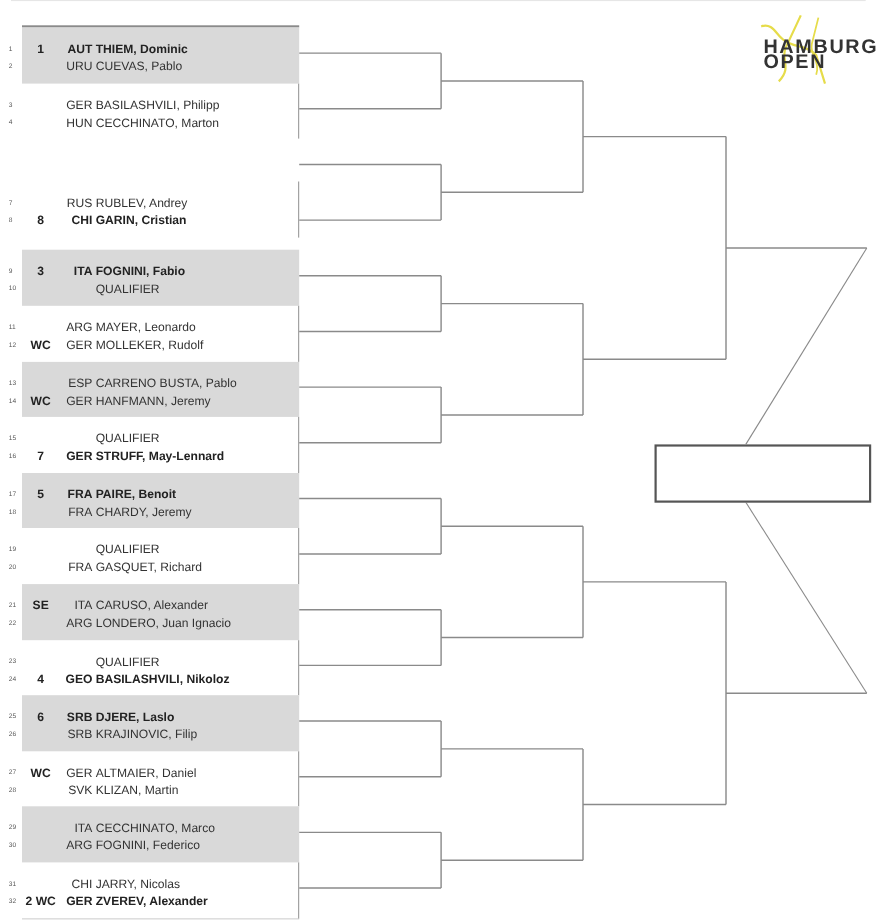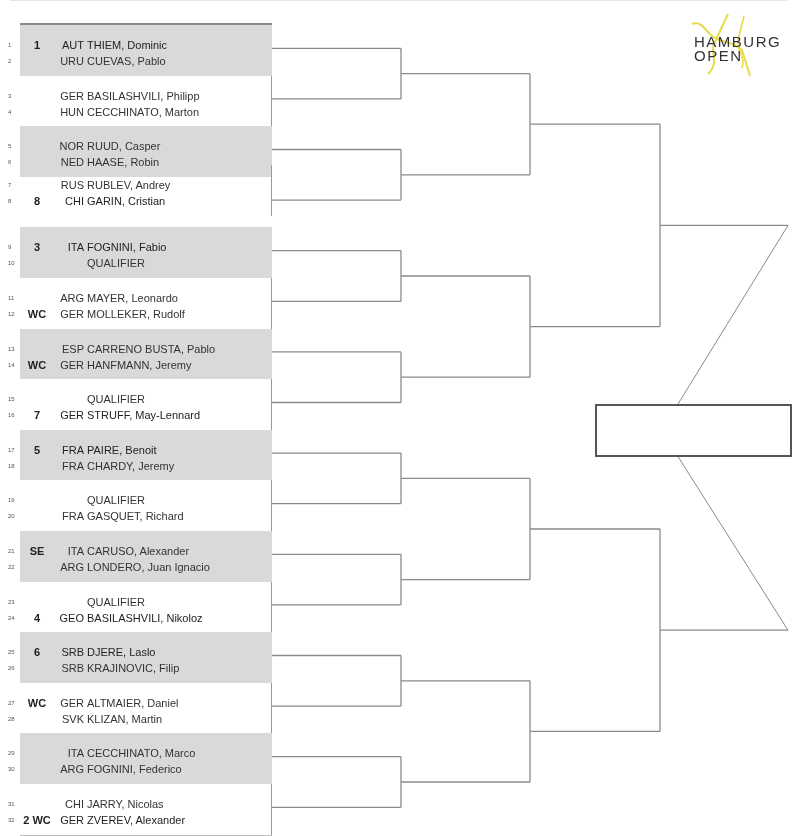--- a/index.html
+++ b/index.html
@@ -9,24 +9,24 @@
     .draw { position: absolute; left: 20px; top: 23px; width: 252px; height: 810px;
             border-top: 2px solid #8a8a8a; border-bottom: 1px solid #bdbdbd; }
     .block { position: absolute; left: 0; width: 252px; height: 50.6px; box-sizing: border-box; }
     .block.gray { background: #d9d9d9; }
     .block.white { border-right: 1px solid #9a9a9a; }
     .row { position: absolute; left: 0; height: 16px; line-height: 16px; font-size: 11px; white-space: nowrap; }
     .pos { position: absolute; left: -12px; width: 10px; font-size: 6px; color: #555; text-align: left; }
     .seed { position: absolute; left: 2px; width: 30px; font-weight: bold; font-size: 11px; text-align: center; color: #222; }
     .ctry { position: absolute; left: 34px; width: 30px; text-align: right; }
     .name { position: absolute; left: 67px; }
-    .bold { font-weight: normal; color: #222; }
+    .bold { font-weight: bold; color: #222; }
     .lines { position: absolute; left: 0; top: 0; }
     .logo { position: absolute; left: 672px; top: 10px; width: 110px; height: 70px; }
-    .logo-text { position: absolute; left: 694px; top: 35px; font-size: 15px; font-weight: normal; letter-spacing: 1.5px;
+    .logo-text { position: absolute; left: 694px; top: 35px; font-size: 18px; font-weight: bold; letter-spacing: 1.5px;
                  line-height: 14px; color: #333; }
     .winner-box { position: absolute; left: 595px; top: 404px; width: 193px; height: 49px;
                   border: 2px solid #555; background: #fff; }
   </style>
 </head>
 <body>
 
 <div class="topline"></div>
 
 <div class="draw" id="draw">
@@ -49,34 +49,20 @@
         <span class="pos">3</span>
         <span class="seed"></span>
         <span class="ctry">GER</span>
         <span class="name">BASILASHVILI, Philipp</span>
       </div>
       <div class="row" style="top: 28px;">
         <span class="pos">4</span>
         <span class="seed"></span>
         <span class="ctry">HUN</span>
         <span class="name">CECCHINATO, Marton</span>
-      </div>
-    </div>
-    <div class="block gray" style="top: 101.2px;">
-      <div class="row" style="top: 12px;">
-        <span class="pos">5</span>
-        <span class="seed"></span>
-        <span class="ctry">NOR</span>
-        <span class="name">RUUD, Casper</span>
-      </div>
-      <div class="row" style="top: 28px;">
-        <span class="pos">6</span>
-        <span class="seed"></span>
-        <span class="ctry">NED</span>
-        <span class="name">HAASE, Robin</span>
       </div>
     </div>
     <div class="block white" style="top: 140px;">
       <div class="row" style="top: 12px;">
         <span class="pos">7</span>
         <span class="seed"></span>
         <span class="ctry">RUS</span>
         <span class="name">RUBLEV, Andrey</span>
       </div>
       <div class="row" style="top: 28px;">

